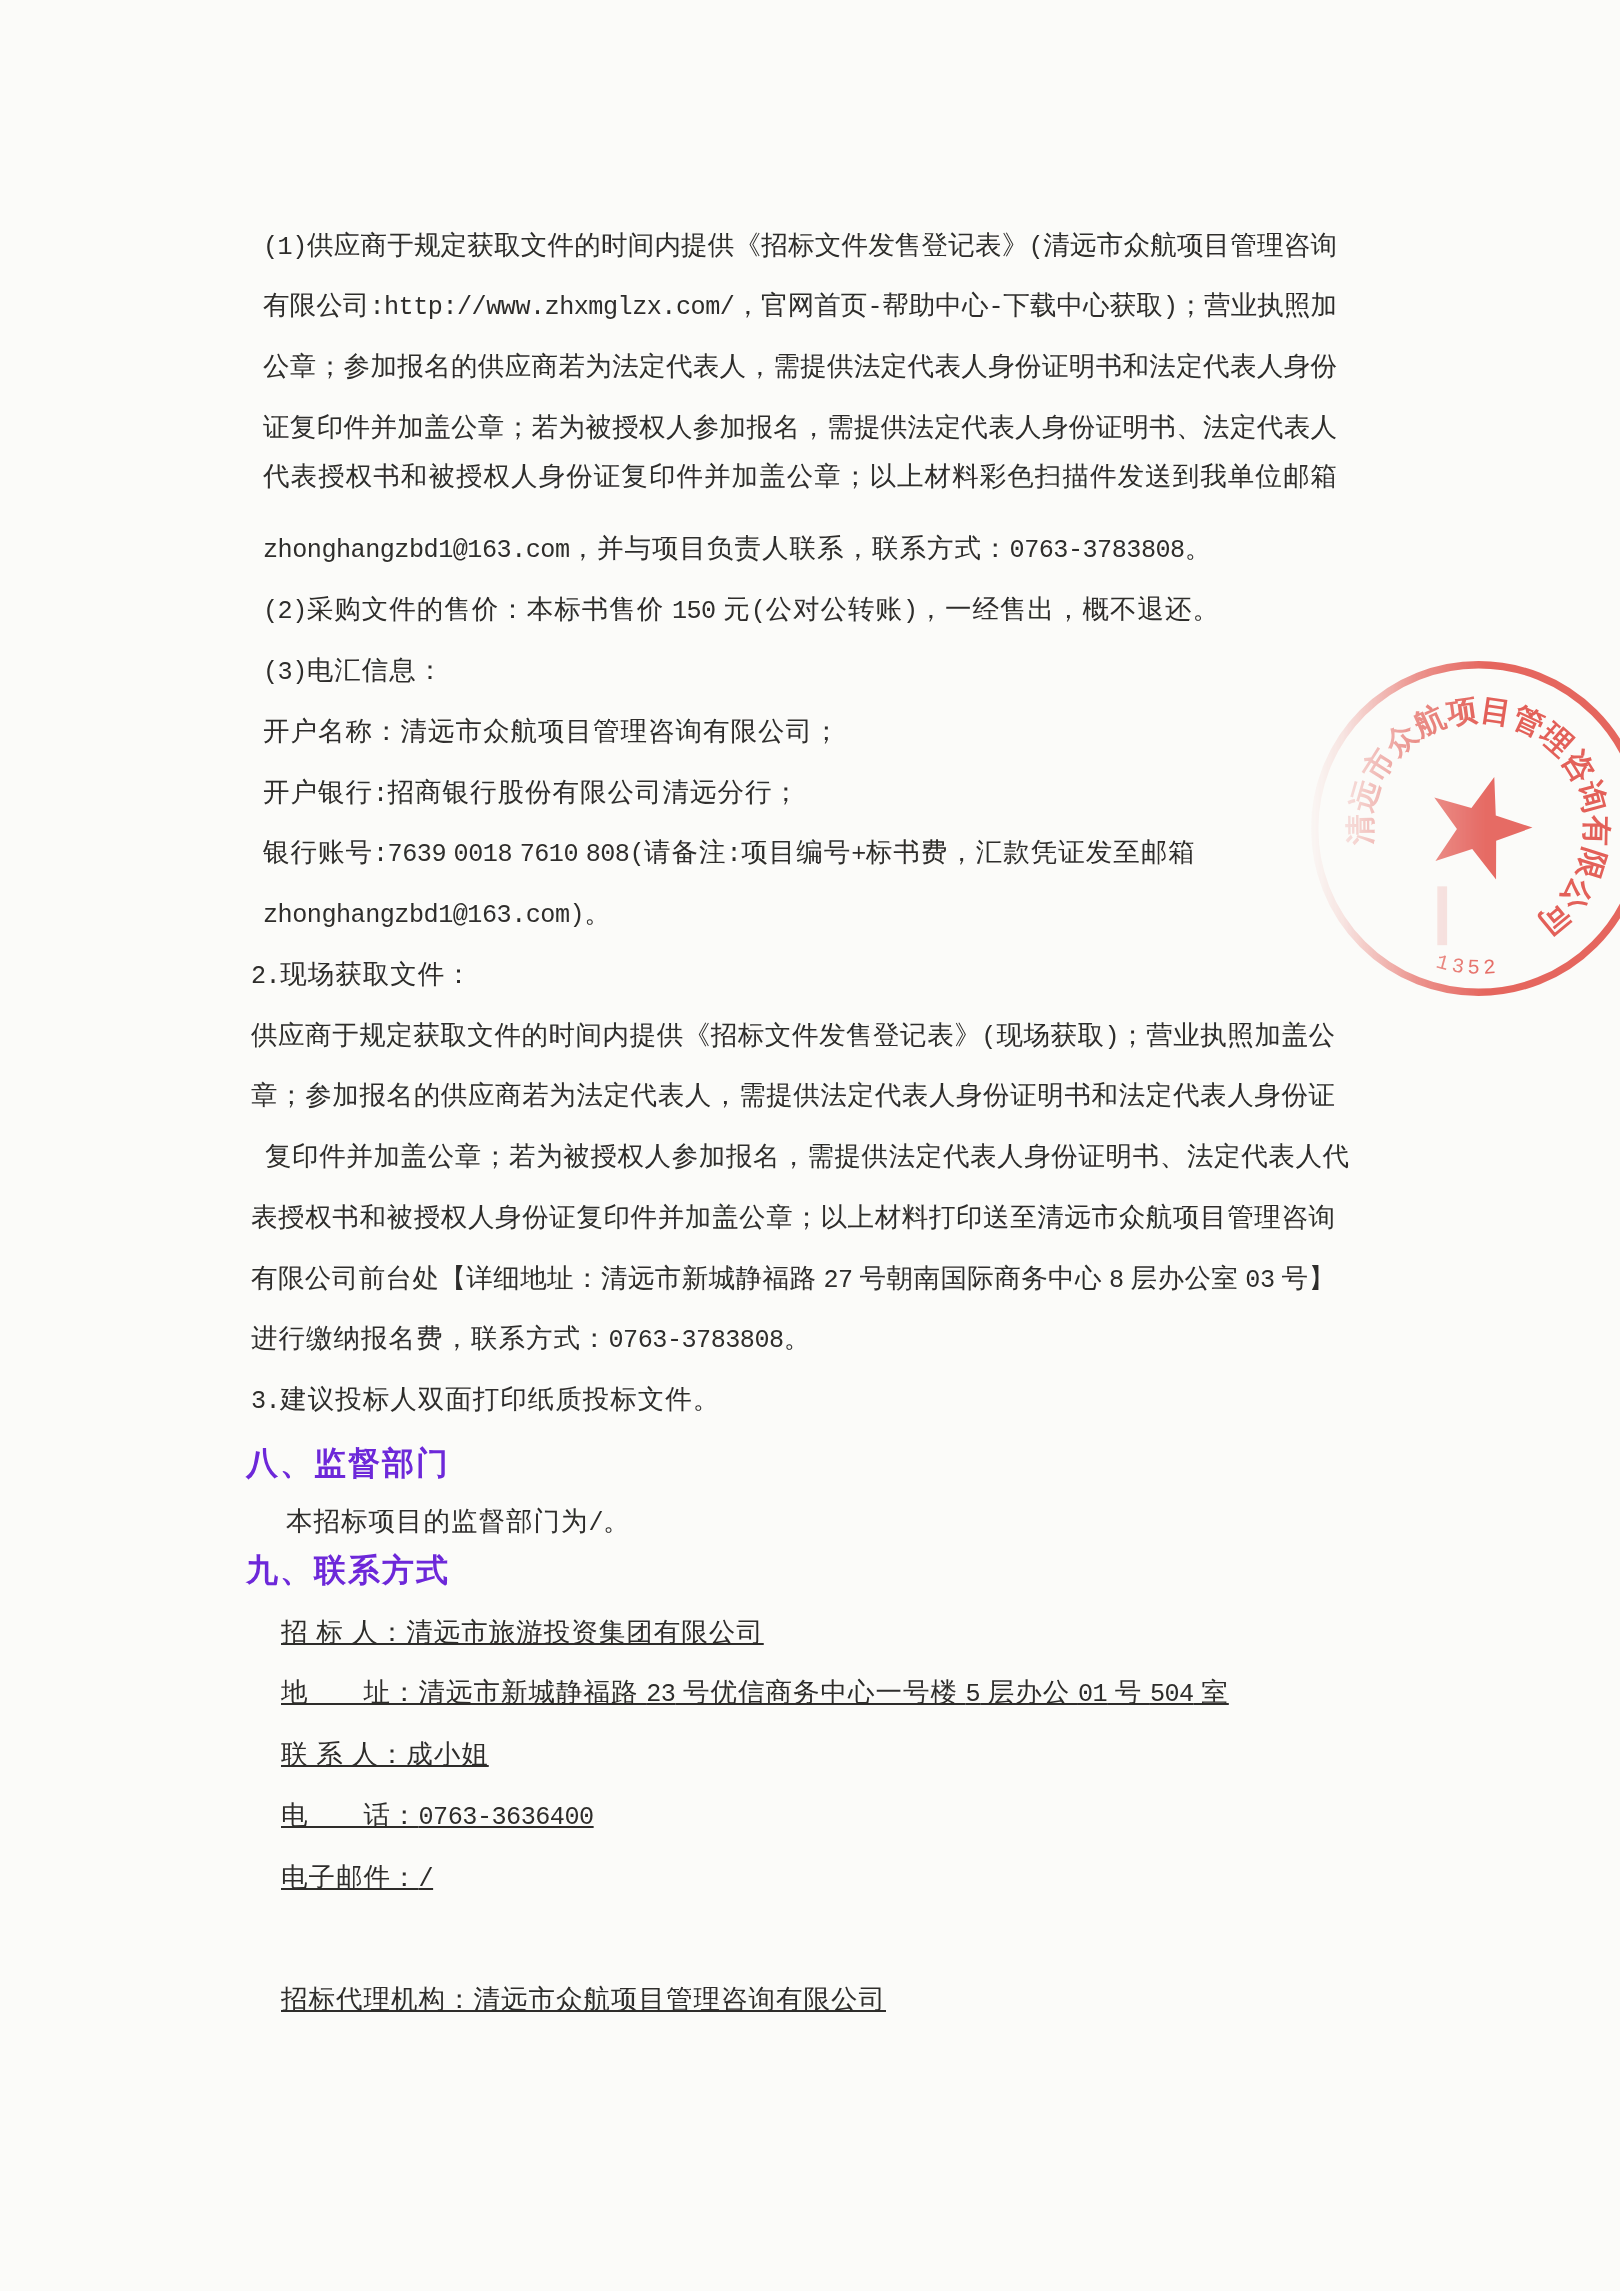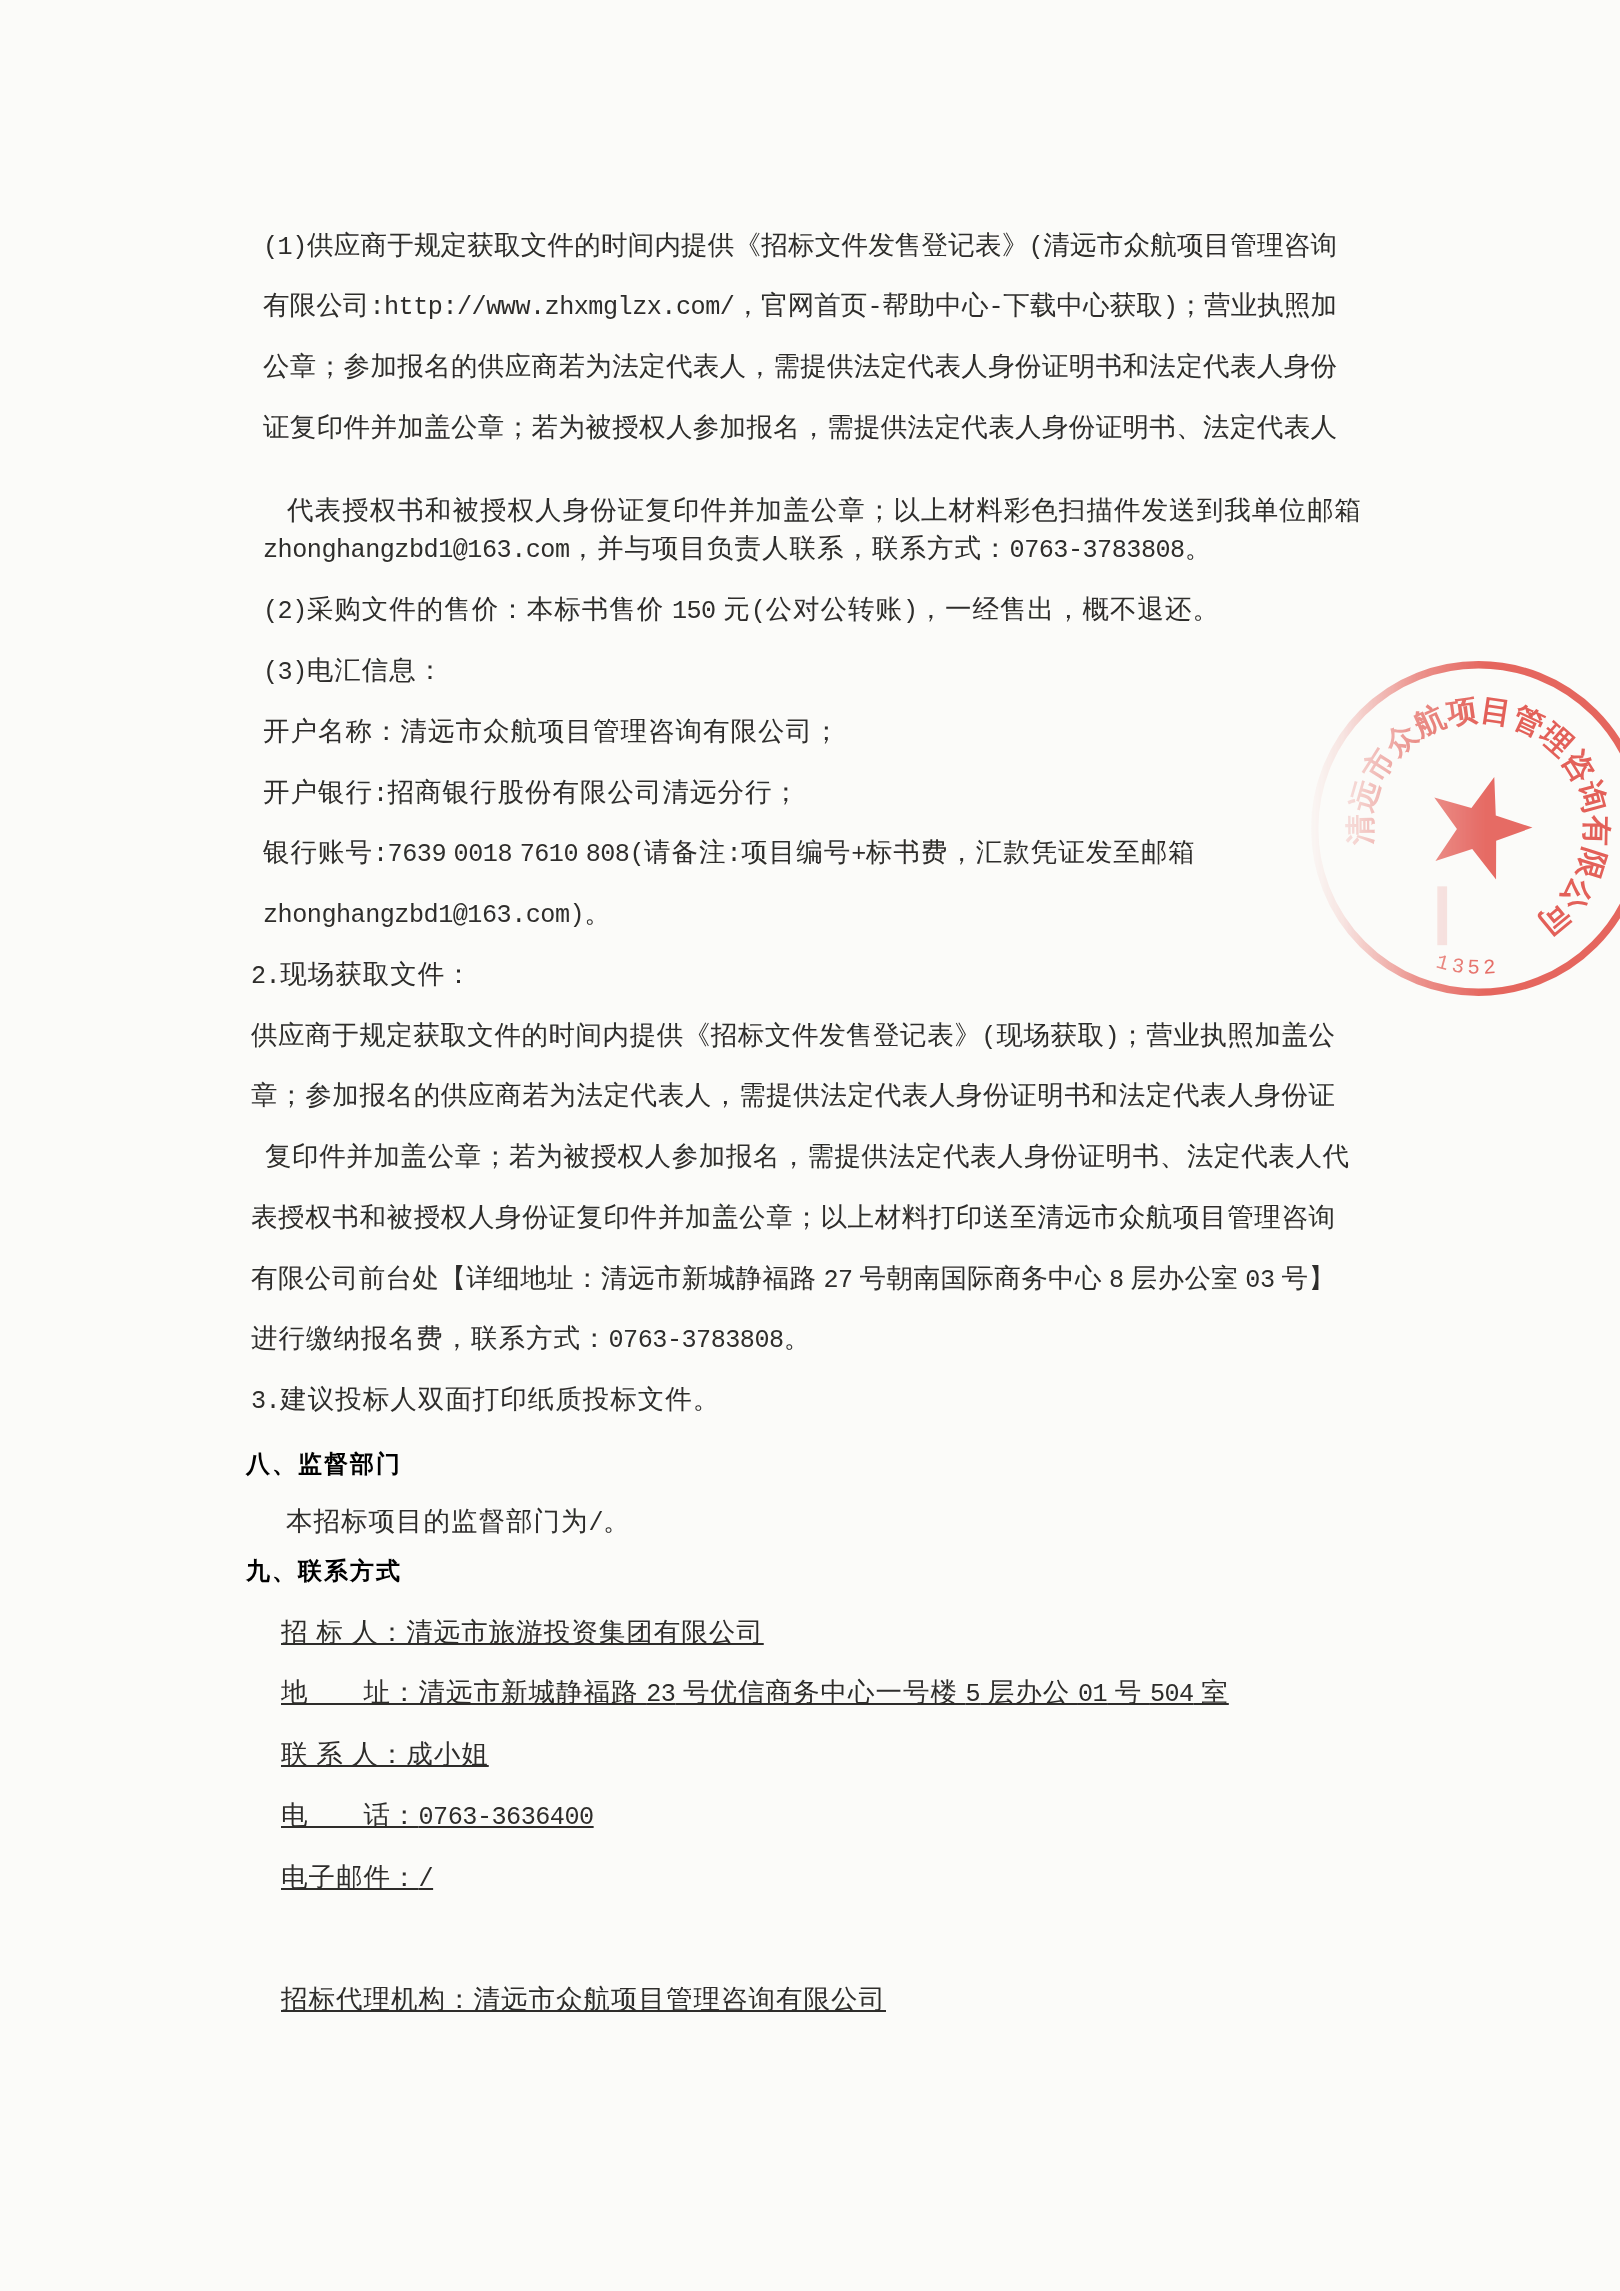--- a/index.html
+++ b/index.html
@@ -23,21 +23,21 @@
   .a{left:263px;width:1074px;}
   .aj{left:263px;width:1074px;white-space:normal;letter-spacing:0;
       text-align:justify;text-align-last:justify;overflow:hidden;}
   
   .b{left:251px;width:1084px;}
   .bj{left:251px;width:1084px;white-space:normal;letter-spacing:0;
       text-align:justify;text-align-last:justify;overflow:hidden;}
   
   .h{left:246px;
      font-family:"Liberation Sans","DejaVu Sans",sans-serif;
-     font-weight:700;font-size:24px;color:#000000;letter-spacing:2px;}
+     font-weight:700;font-size:32px;color:#6d28d9;letter-spacing:2px;}
   
   .sub{left:286px;}
   
   .c{left:281px;text-decoration:underline;}
   .sp{left:281px;}
   
   .lat{
     font-family:"Liberation Mono","DejaVu Sans Mono",monospace;
     font-size:0.95em;letter-spacing:-0.5px;
   }
@@ -52,21 +52,21 @@
 </style>
 </head>
 <body>
 
 <div class="page">
   <div id="doc">
       <div class="row aj" style="top: 215px;"><span class="lat">(1)</span>供应商于规定获取文件的时间内提供《招标文件发售登记表》<span class="lat">(</span>清远市众航项目管理咨询</div>
       <div class="row aj" style="top: 275px;">有限公司<span class="lat">:http://www.zhxmglzx.com/</span>，官网首页<span class="lat">-</span>帮助中心<span class="lat">-</span>下载中心获取<span class="lat">)</span>；营业执照加盖</div>
       <div class="row aj" style="top: 336px;">公章；参加报名的供应商若为法定代表人，需提供法定代表人身份证明书和法定代表人身份</div>
       <div class="row aj" style="top: 397px;">证复印件并加盖公章；若为被授权人参加报名，需提供法定代表人身份证明书、法定代表人</div>
-      <div class="row aj" style="top: 480px; margin-left: 24px;">代表授权书和被授权人身份证复印件并加盖公章；以上材料彩色扫描件发送到我单位邮箱</div>
+      <div class="row aj" style="top: 446px;">代表授权书和被授权人身份证复印件并加盖公章；以上材料彩色扫描件发送到我单位邮箱</div>
       <div class="row a" style="top: 518px;"><span class="lat">zhonghangzbd1@163.com</span>，并与项目负责人联系，联系方式：<span class="lat">0763-3783808</span>。</div>
       <div class="row a" style="top: 579px;"><span class="lat">(2)</span>采购文件的售价：本标书售价 <span class="lat">150</span> 元<span class="lat">(</span>公对公转账<span class="lat">)</span>，一经售出，概不退还。</div>
       <div class="row a" style="top: 640px;"><span class="lat">(3)</span>电汇信息：</div>
       <div class="row a" style="top: 701px;">开户名称：清远市众航项目管理咨询有限公司；</div>
       <div class="row a" style="top: 762px;">开户银行<span class="lat">:</span>招商银行股份有限公司清远分行；</div>
       <div class="row a" style="top: 822px;">银行账号<span class="lat">:7639</span> <span class="lat">0018</span> <span class="lat">7610</span> <span class="lat">808(</span>请备注<span class="lat">:</span>项目编号<span class="lat">+</span>标书费，汇款凭证发至邮箱</div>
       <div class="row a" style="top: 883px;"><span class="lat">zhonghangzbd1@163.com)</span>。</div>
       <div class="row b" style="top: 944px;"><span class="lat">2.</span>现场获取文件：</div>
       <div class="row bj" style="top: 1005px;">供应商于规定获取文件的时间内提供《招标文件发售登记表》<span class="lat">(</span>现场获取<span class="lat">)</span>；营业执照加盖公</div>
       <div class="row bj" style="top: 1065px;">章；参加报名的供应商若为法定代表人，需提供法定代表人身份证明书和法定代表人身份证</div>

